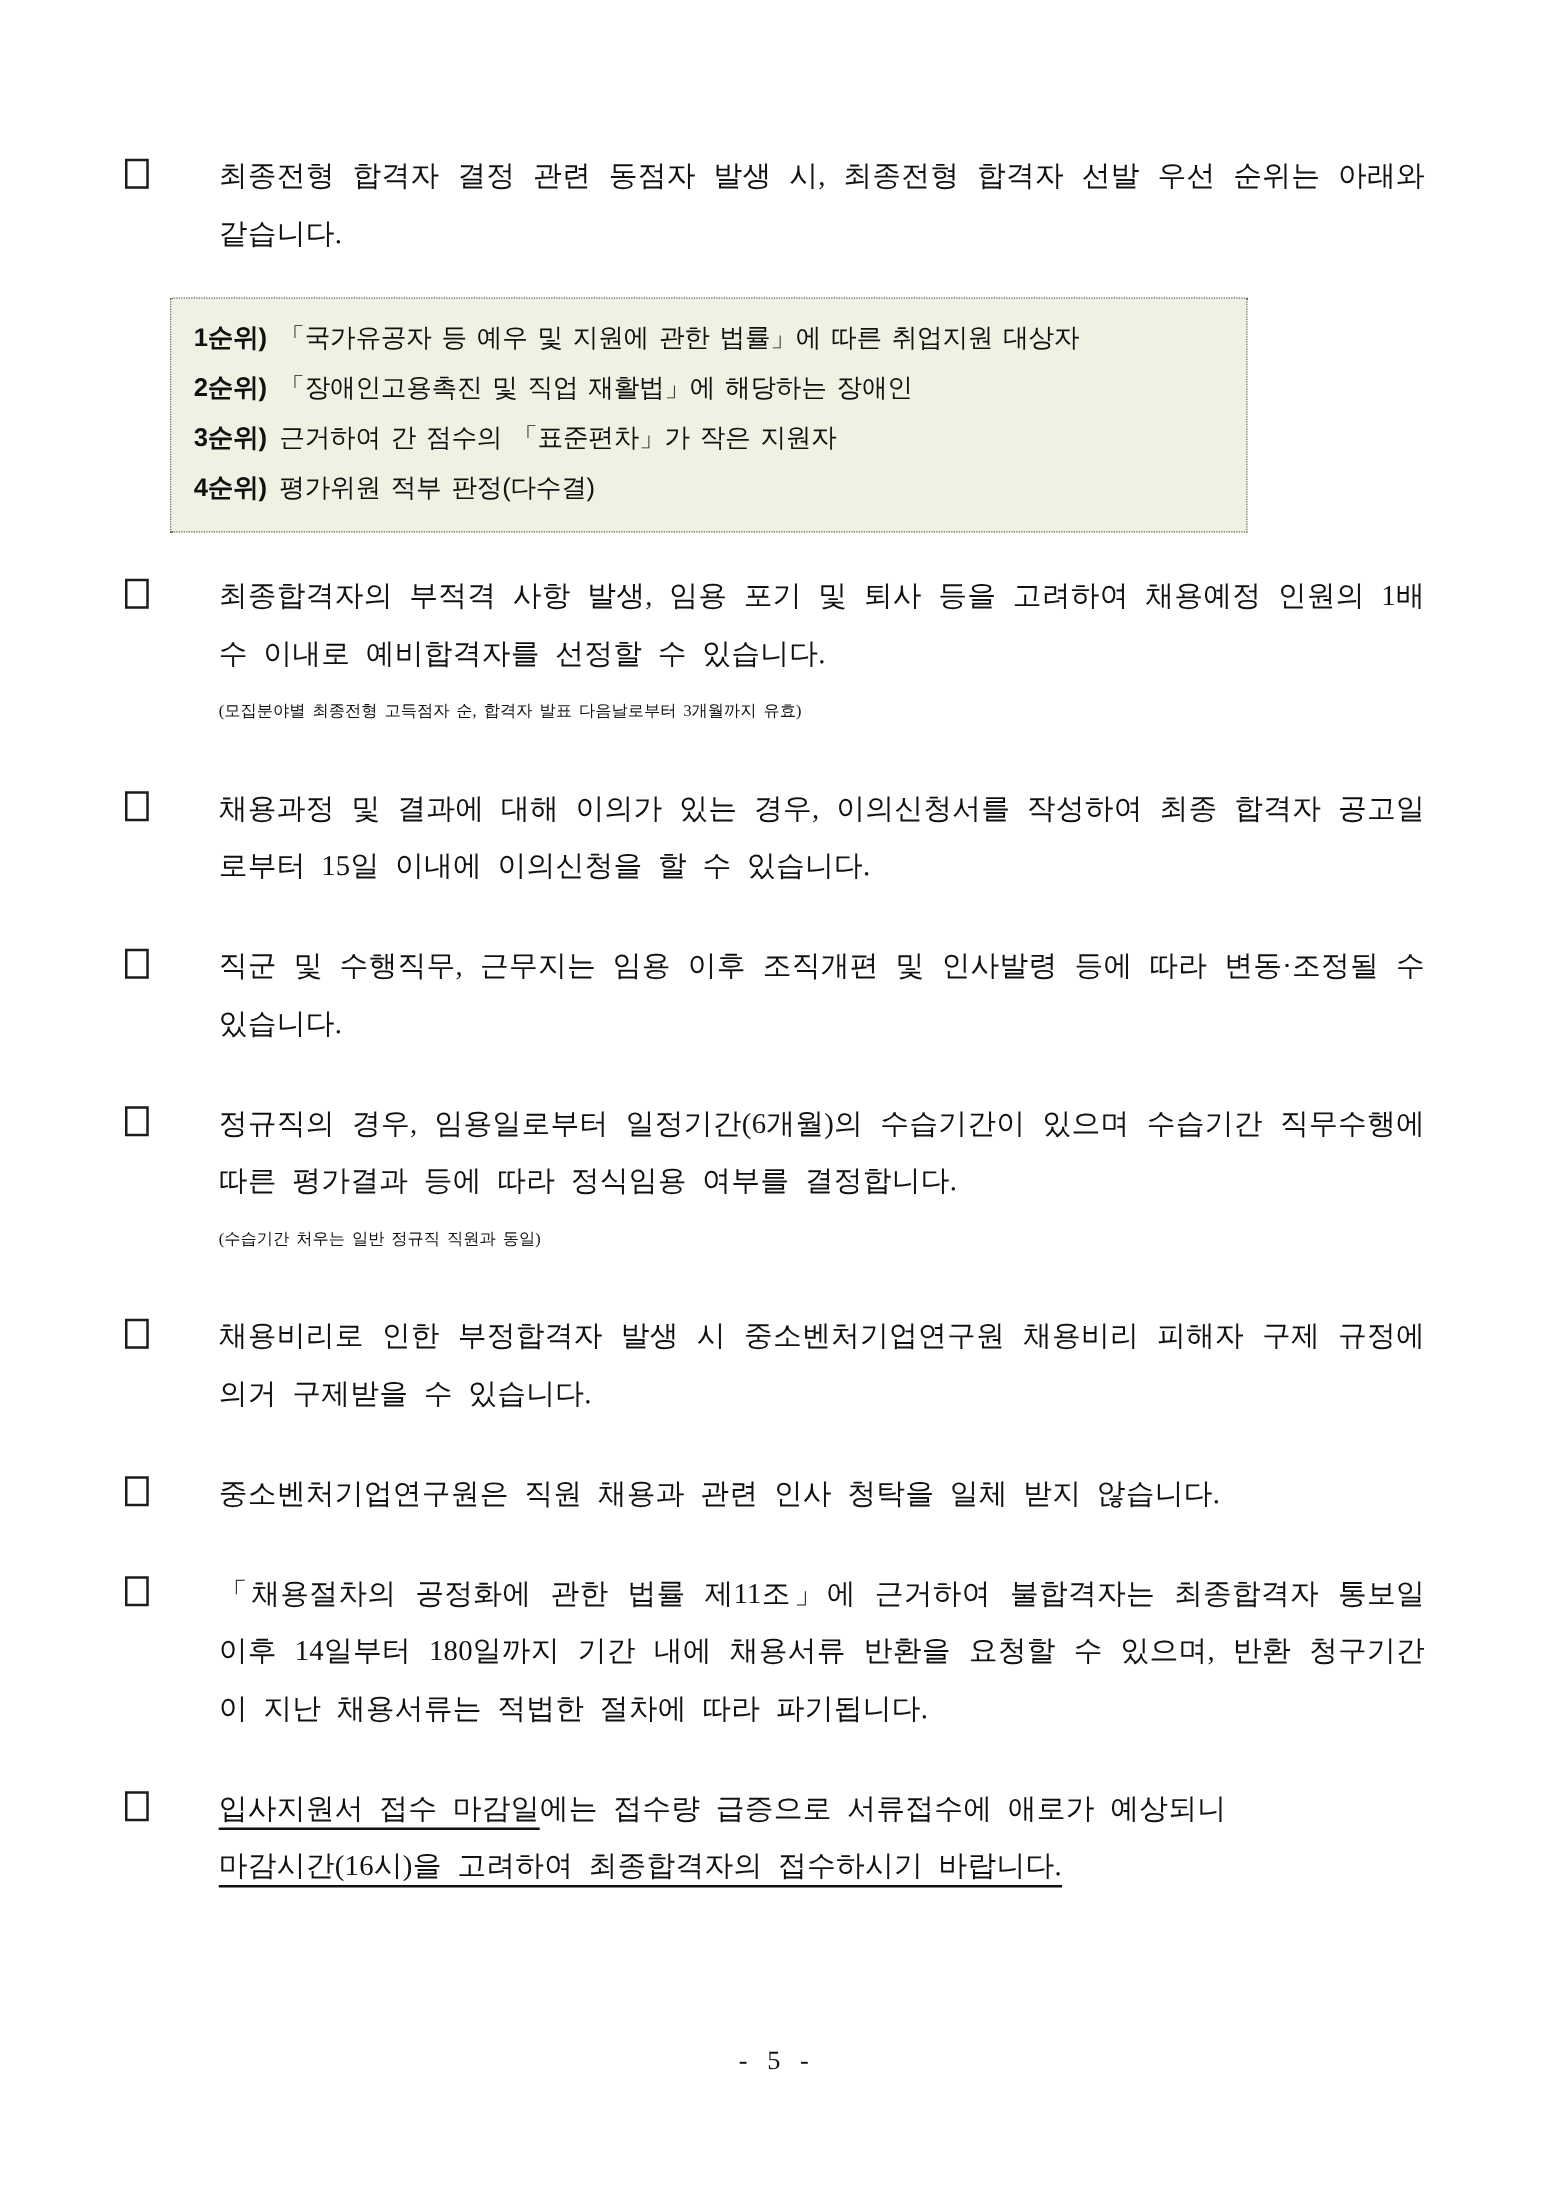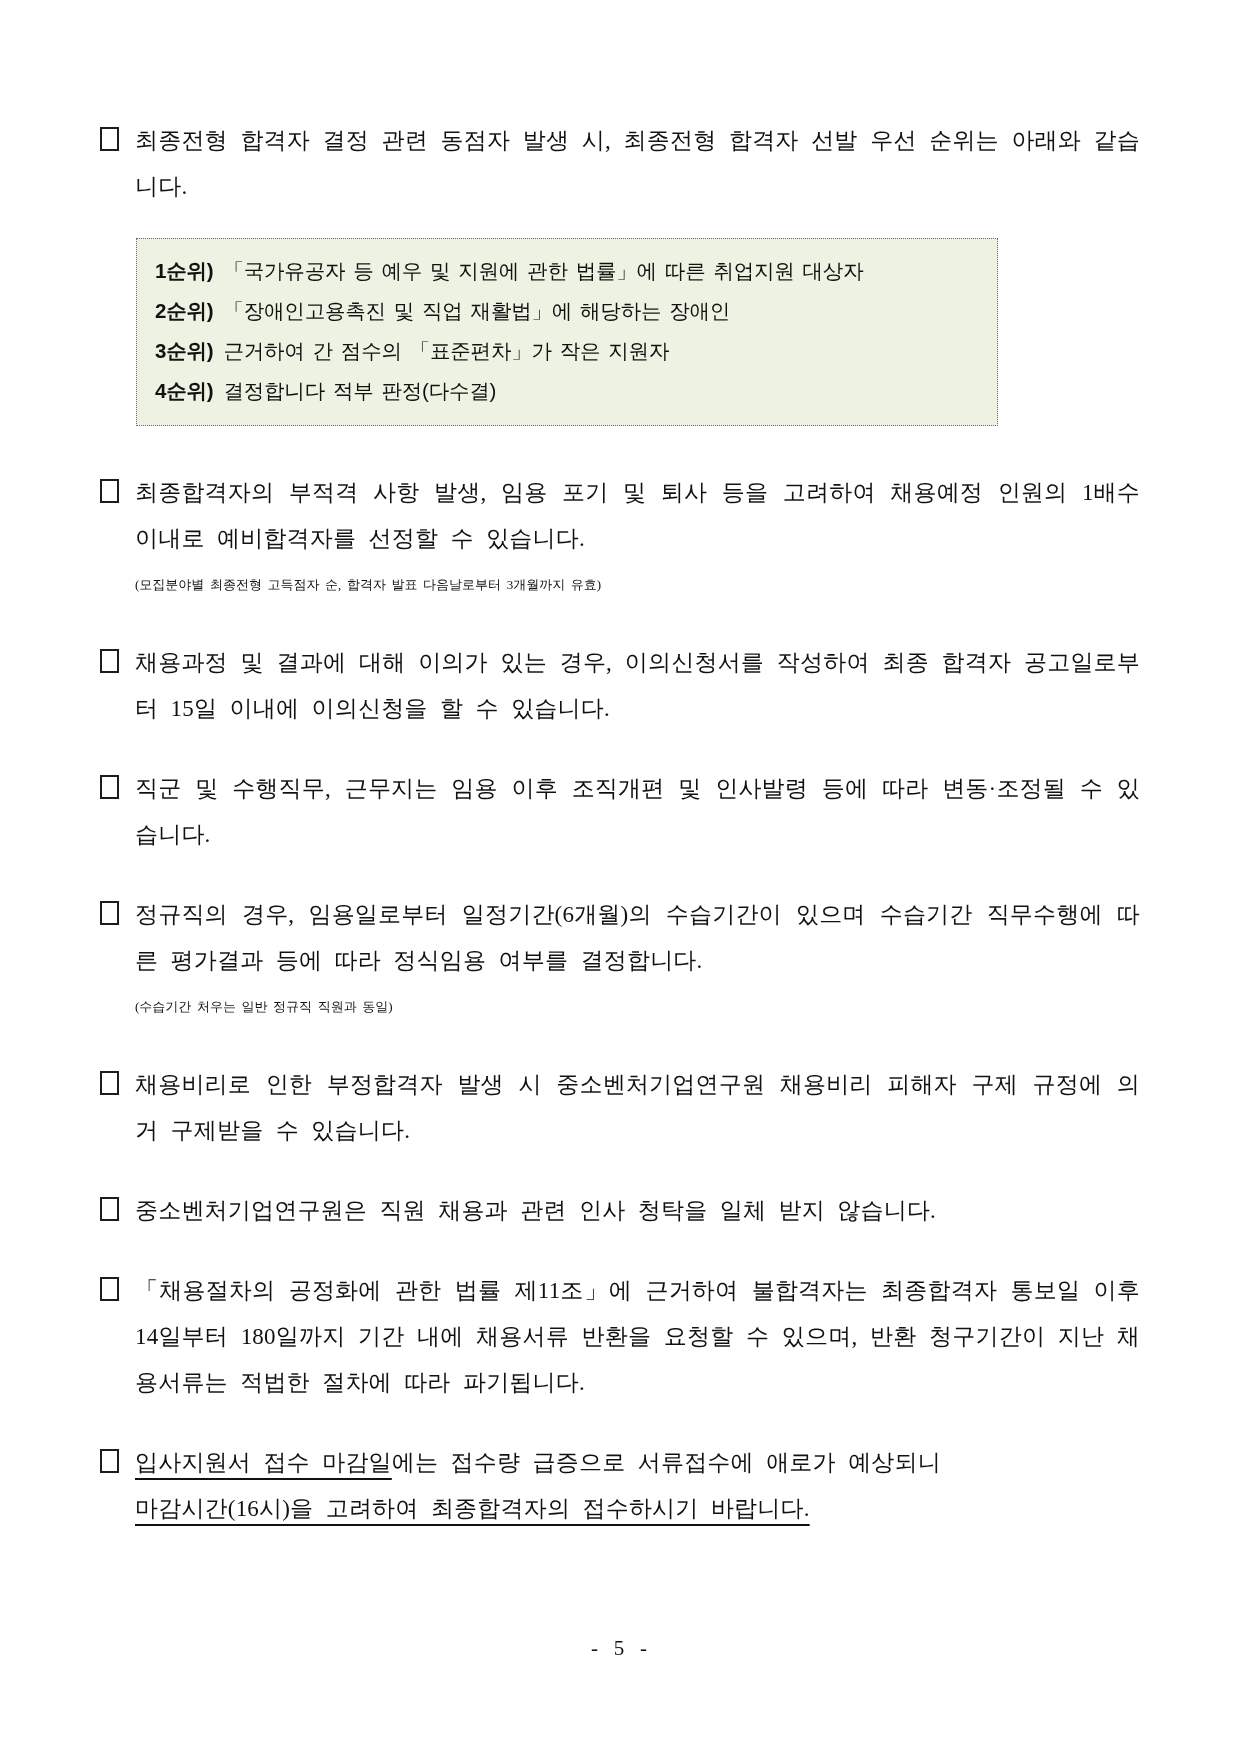--- a/index.html
+++ b/index.html
@@ -19,20 +19,21 @@
     font-size: 23px;
     line-height: 46px;
     letter-spacing: 0.2px;
     word-spacing: 0.28em;
     overflow: hidden;
   }
   .bullet {
     display: flex;
     align-items: flex-start;
     margin: 0 0 34px 0;
+    gap: 40px;
   }
   .cb {
     flex: 0 0 auto;
     width: 19px;
     height: 24px;
     border: 2px solid #1c1c1c;
     box-sizing: border-box;
     margin: 9px 16px 0 0;
   }
   .bt {
@@ -43,21 +44,21 @@
     font-size: 13px;
     line-height: 42px;
     letter-spacing: 0px;
     word-spacing: 0.18em;
     margin-top: 2px;
     text-align: justify;
   }
   .priority-box {
     box-sizing: border-box;
     width: 862px;
-    margin: -6px 0 44px 36px;
+    margin: -6px 0 28px 36px;
     background: #edf2e2;
     border: 1px dotted #6b6b6b;
     padding: 12px 18px 14px 18px;
     font-family: "Liberation Sans", "DejaVu Sans", sans-serif;
     font-size: 20.5px;
     line-height: 40px;
     letter-spacing: -0.2px;
     word-spacing: 0.12em;
   }
   .p-row { white-space: normal; }
@@ -97,21 +98,21 @@
     <div class="p-row">
       <span class="p-rank">1순위)</span><span class="p-text">「국가유공자 등 예우 및 지원에 관한 법률」에 따른 취업지원 대상자</span>
     </div>
     <div class="p-row">
       <span class="p-rank">2순위)</span><span class="p-text">「장애인고용촉진 및 직업 재활법」에 해당하는 장애인</span>
     </div>
     <div class="p-row">
       <span class="p-rank">3순위)</span><span class="p-text">근거하여 간 점수의 「표준편차」가 작은 지원자</span>
     </div>
     <div class="p-row">
-      <span class="p-rank">4순위)</span><span class="p-text">결정합니다 적부 판정(다수결)</span>
+      <span class="p-rank">4순위)</span><span class="p-text">평가위원 적부 판정(다수결)</span>
     </div>
   </div>
 
   <section class="bullet">
     <span class="cb"></span>
     <div class="bt">
       <span>최종합격자의 부적격 사항 발생, 임용 포기 및 퇴사 등을 고려하여 채용예정 인원의 1배수 이내로 예비합격자를 선정할 수 있습니다.</span>
       <div class="note">(모집분야별 최종전형 고득점자 순, 합격자 발표 다음날로부터 3개월까지 유효)</div>
     </div>
   </section>

